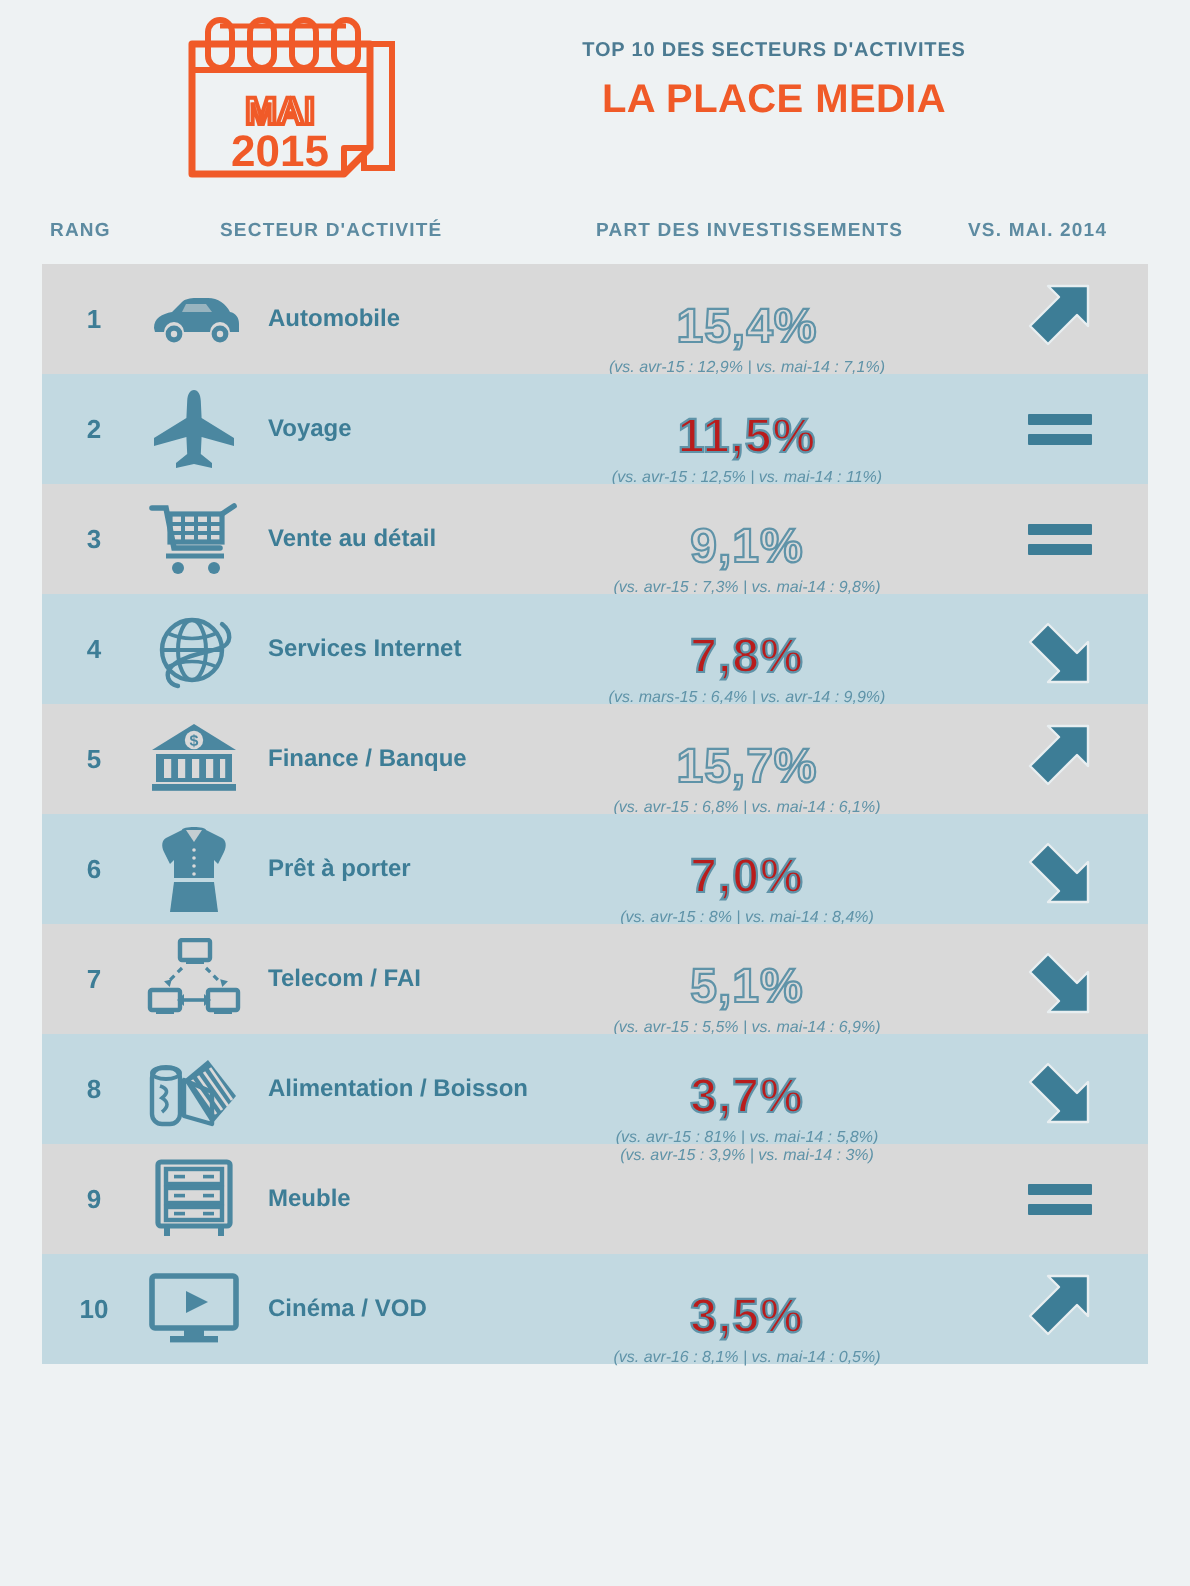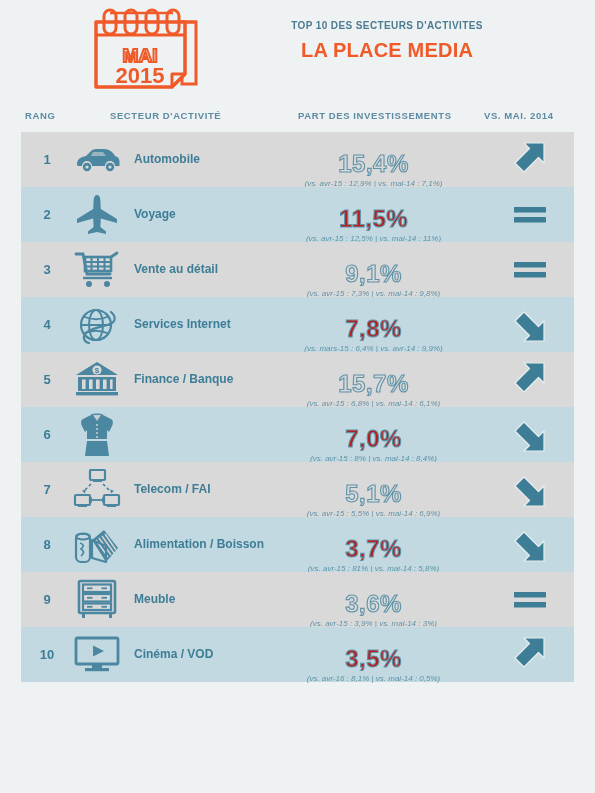--- a/index.html
+++ b/index.html
@@ -333,20 +333,21 @@
           <path d="M15 3 L19 9 L23 3" fill="#d9d9d9" opacity="0.85"></path>
           <path d="M9 29 L29 29 L31 44 L7 44 Z" fill="#4b87a0"></path>
           <g fill="#d9d9d9">
             <circle cx="19" cy="13" r="0.9"></circle>
             <circle cx="19" cy="17" r="0.9"></circle>
             <circle cx="19" cy="21" r="0.9"></circle>
             <circle cx="19" cy="25" r="0.9"></circle>
           </g>
         </svg>
       </div>
+      <div class="cell-label">Prêt à porter</div>
       <div class="cell-value">
         <div class="big-pct">7,0%</div>
         <div class="sub-pct">(vs. avr-15 : 8% | vs. mai-14 : 8,4%)</div>
       </div>
       <div class="cell-trend">
         <svg width="46" height="46" viewBox="0 0 46 46">
           <path d="M37 39 L17 39 L22.5 33.5 L8 19 L17 10 L31.5 24.5 L37 19 Z" fill="#3d7d96" stroke="#e8eef0" stroke-width="1.2" stroke-linejoin="round"></path>
         </svg>
       </div>
     </div>
@@ -425,21 +426,20 @@
             <rect x="26.5" y="17.9" width="5.5" height="1.8"></rect>
             <rect x="12" y="26.9" width="5.5" height="1.8"></rect>
             <rect x="26.5" y="26.9" width="5.5" height="1.8"></rect>
           </g>
           <rect x="7" y="34" width="3" height="5" fill="#4b87a0"></rect>
           <rect x="34" y="34" width="3" height="5" fill="#4b87a0"></rect>
         </svg>
       </div>
       <div class="cell-label">Meuble</div>
       <div class="cell-value">
-        <div class="big-pct">3,6%</div>
         <div class="sub-pct">(vs. avr-15 : 3,9% | vs. mai-14 : 3%)</div>
       </div>
       <div class="cell-trend">
         <svg width="40" height="26" viewBox="0 0 40 26">
           <rect x="4" y="5" width="32" height="5.5" rx="0.5" fill="#3d7d96"></rect>
           <rect x="4" y="15" width="32" height="5.5" rx="0.5" fill="#3d7d96"></rect>
         </svg>
       </div>
     </div>
     <div class="row even">

